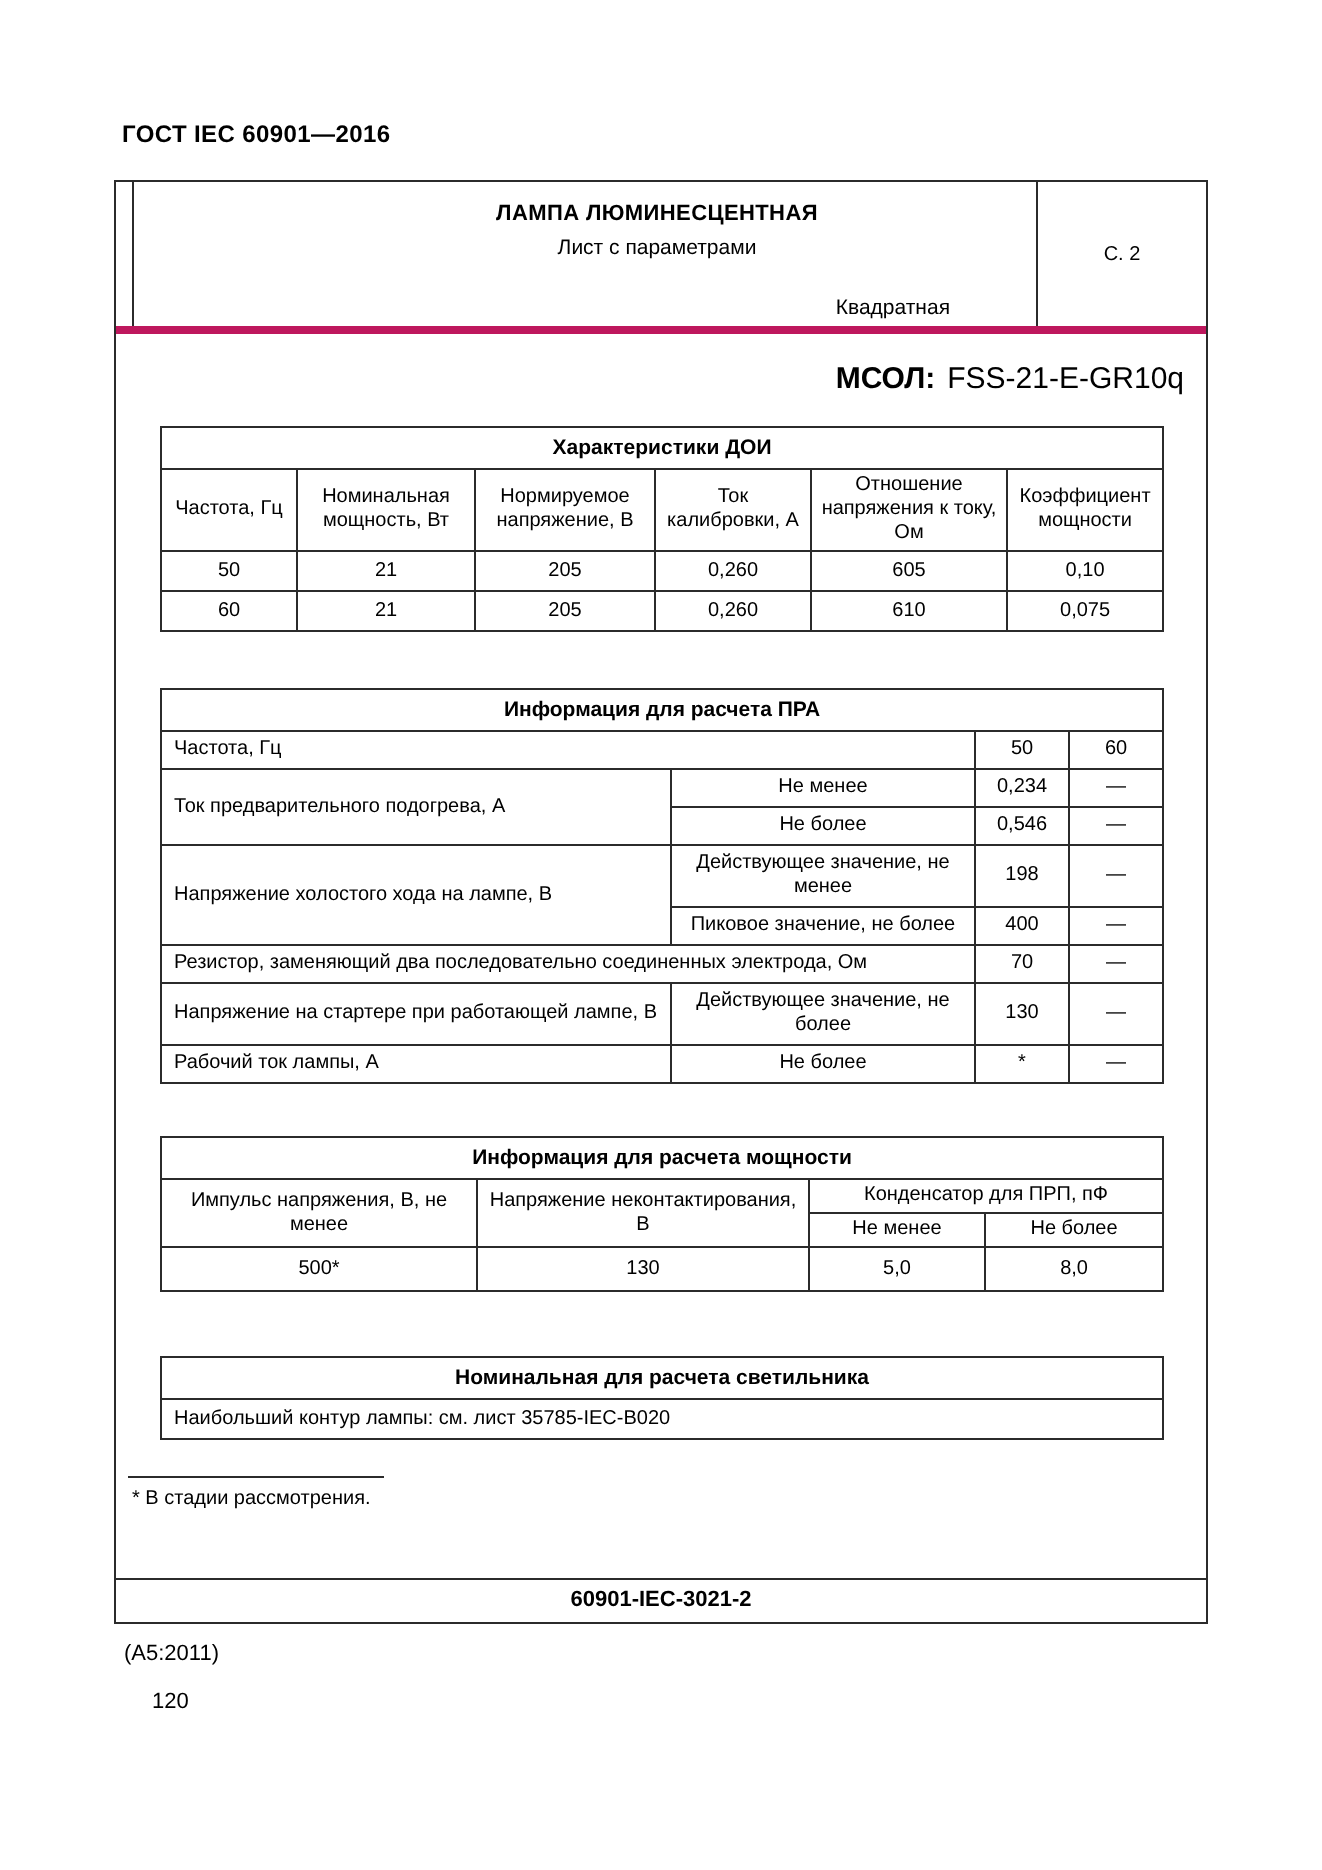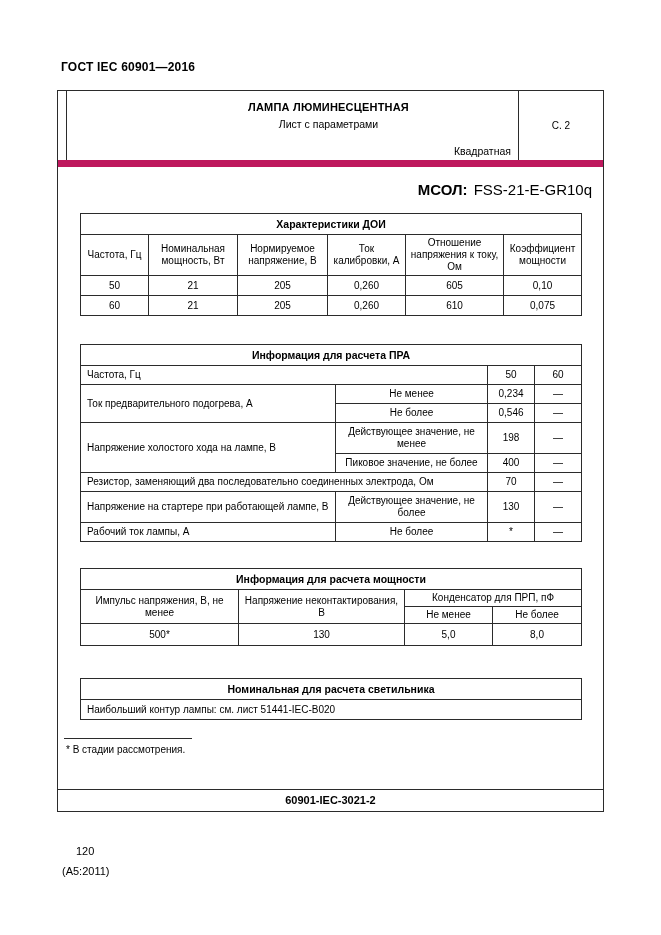--- a/index.html
+++ b/index.html
@@ -9,21 +9,21 @@
     font-family:"Liberation Sans", sans-serif; color:#000;
   }
   .gost-header { position:absolute; left:61px; top:60px; font-size:12px; font-weight:bold; letter-spacing:.2px; }
 
   .sheet {
     position:absolute; left:57px; top:90px; width:547px; height:722px;
     border:1px solid #2b2b2b; background:#fff;
   }
 
   
-  .sheet-header { display:flex; height:76px; border-bottom:7px solid #be185d; }
+  .sheet-header { display:flex; height:76px; border-bottom:4px solid #be185d;gap:36px; }
   .hdr-left { width:9px; border-right:1px solid #2b2b2b; }
   .hdr-center { flex:1; position:relative; text-align:center; padding-top:9px; padding-left:72px; }
   .hdr-title { font-weight:bold; font-size:11px; line-height:15px; letter-spacing:.2px; }
   .hdr-subtitle { font-size:10.5px; margin-top:3px; }
   .hdr-shape { position:absolute; right:7px; bottom:3px; font-weight:normal; font-size:10.5px; }
   .hdr-right { width:85px; border-left:1px solid #2b2b2b; display:flex; align-items:center; justify-content:center; font-size:10px; }
 
   .mcol-line { text-align:right; padding-right:11px; margin-top:14px; font-size:15px; height:14px; }
   .mcol-line .lbl { font-weight:bold; margin-right:6px; }
 
@@ -50,21 +50,21 @@
   .footnote { margin-left:6px; margin-top:18px; }
   .footnote-rule { width:128px; border-top:1px solid #2b2b2b; }
   .footnote-text { font-size:10px; margin-top:5px; padding-left:2px; }
 
   .sheet-footer {
     position:absolute; left:0; right:0; bottom:0; height:22px;
     border-top:1px solid #2b2b2b; text-align:center;
     font-weight:bold; font-size:11px; line-height:21px;
   }
 
-  .edition-note { position:absolute; left:62px; top:865px; font-size:11px; }
+  .edition-note { position:absolute; left:62px; top:821px; font-size:11px; }
   .page-number  { position:absolute; left:76px; top:845px; font-size:11px; }
 </style>
 </head>
 <body>
 
 <div class="gost-header">ГОСТ IEC 60901—2016</div>
 
 <div class="sheet">
 
   <div class="sheet-header">
@@ -212,21 +212,21 @@
 
   <table class="t-lum">
     <colgroup>
         <col style="width:501px">
       </colgroup>
     <tbody>
         <tr>
       <td class="title">Номинальная для расчета светильника</td>
     </tr>
     <tr>
-      <td class="data left">Наибольший контур лампы: см. лист 51441-IEC-B020</td>
+      <td class="data left">Наибольший контур лампы: см. лист 35785-IEC-B020</td>
     </tr>
   </tbody>
     </table>
 
   <div class="footnote">
     <div class="footnote-rule"></div>
     <div class="footnote-text">* В стадии рассмотрения.</div>
   </div>
 
   <div class="sheet-footer">60901-IEC-3021-2</div>

